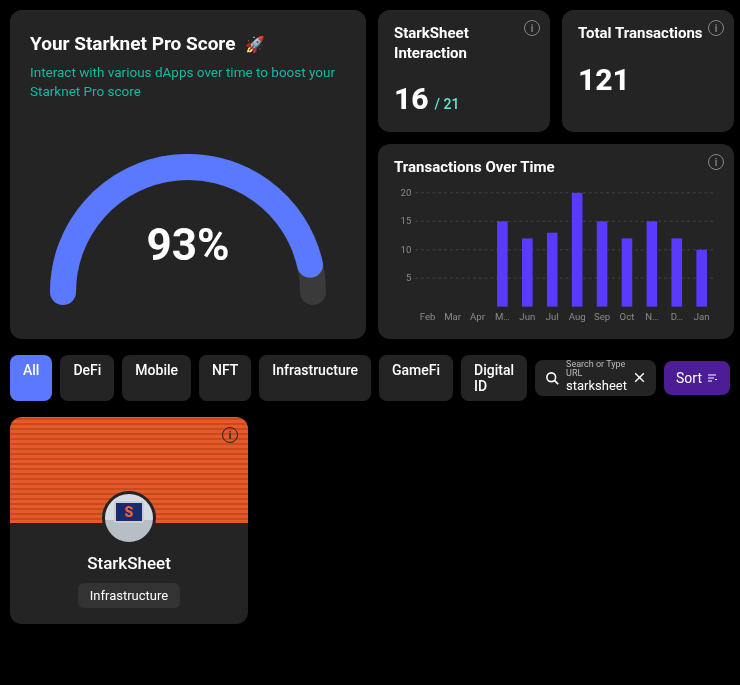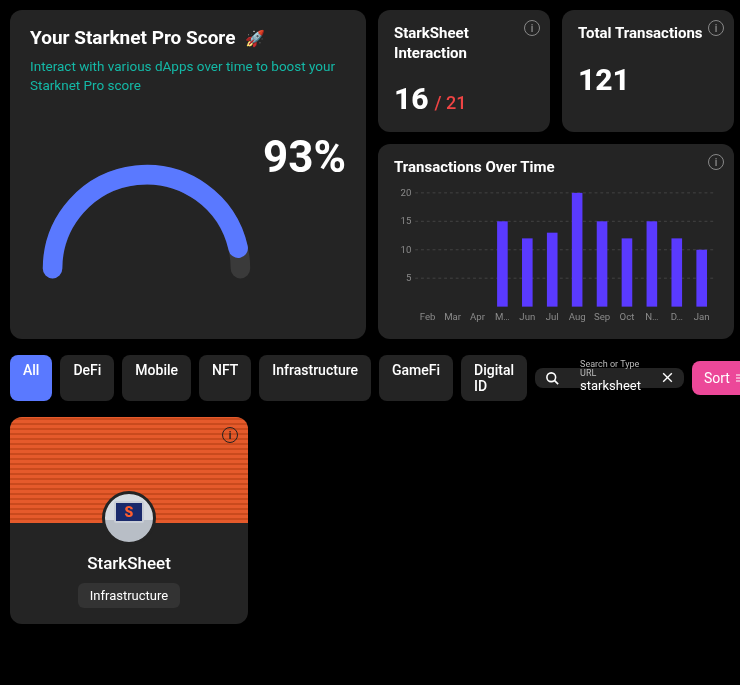--- a/index.html
+++ b/index.html
@@ -14,21 +14,21 @@
 }
 .top-grid {
   display: grid;
   grid-template-columns: 356px 356px;
   grid-template-rows: auto auto;
   gap: 12px;
 }
 .card {
   background: #242424;
   border-radius: 12px;
-  padding: 16px 20px;
+  padding: 22px 20px;
   position: relative;
 }
 .pro-score-card { grid-row: 1 / span 2; }
 .two-cards {
   display: grid;
   grid-template-columns: 1fr 1fr;
   gap: 12px;
   grid-column: 2;
 }
 .stat-card { padding: 14px 16px 16px 16px; min-height: 120px; }
@@ -49,32 +49,32 @@
 .score-title {
   font-size: 19px;
   font-weight: 700;
 }
 .rocket { margin-left: 6px; }
 .score-sub {
   color: #14b8a6; font-size: 13.5px; margin-top: 8px; line-height: 1.4;
 }
 .gauge-wrap {
   margin-top: 36px;
-  display: flex; flex-direction: row; align-items: center;
+  display: flex; flex-direction: column; align-items: center;
 }
 .gauge-svg { width: 310px; height: 170px; }
 .gauge-bg { stroke: #3a3a3a; }
 .gauge-fg { stroke: #5a79ff; }
 .score-val {
   font-size: 44px; font-weight: 700; margin-top: -88px; margin-bottom: 30px;
 }
 .stat-label { font-size: 15px; font-weight: 700; line-height: 1.3; }
 .stat-val-row { margin-top: 18px; display: flex; align-items: baseline; gap: 6px; }
 .stat-val { font-size: 30px; font-weight: 800; }
-.stat-total { font-size: 18px; color: #ef4444; font-weight: 500; }
+.stat-total { font-size: 14px; color: #5eead4; font-weight: 500; }
 .chart-title { font-size: 15px; font-weight: 700; margin-bottom: 8px; }
 .chart-svg { width: 100%; height: 145px; display: block; }
 .bar-rect { fill: #5a3aff; }
 .tick-label { fill: #8a8a8a; font-size: 10px; }
 .y-label { fill: #8a8a8a; font-size: 10px; }
 .grid-line { stroke: #444; stroke-dasharray: 3 3; stroke-width: 1; }
 .filters-row {
   display: flex; gap: 8px; margin-top: 16px; align-items: center;
 }
 .chip {
@@ -86,31 +86,31 @@
   cursor: pointer;
 }
 .chip.active { background: #5a79ff; }
 .search-wrap {
   margin-left: auto;
   background: #242424;
   border-radius: 8px;
   display: flex; align-items: center;
   padding: 3px 10px 3px 10px;
   width: 158px;
-  height: 20px;
-  gap: 20px;
+  height: 36px;
+  gap: 6px;
   position: relative;
 }
 .search-icon { flex: 0 0 auto; display: flex; align-items: center; }
 .search-input-wrap { flex: 1; display: flex; flex-direction: column; justify-content: center; }
 .search-placeholder { font-size: 9px; color: #bbb; line-height: 1; margin-top: -2px; }
 .search-value { font-size: 13px; color: #fff; line-height: 1.2; }
 .clear-icon { cursor: pointer; }
 .sort-btn {
-  background: #ec4899;
+  background: #4c1d95;
   border-radius: 8px;
   padding: 9px 12px;
   font-size: 14px;
   cursor: pointer;
   display: flex; align-items: center; gap: 4px;
 }
 .result-card {
   margin-top: 16px;
   width: 238px;
   background: #242424;

